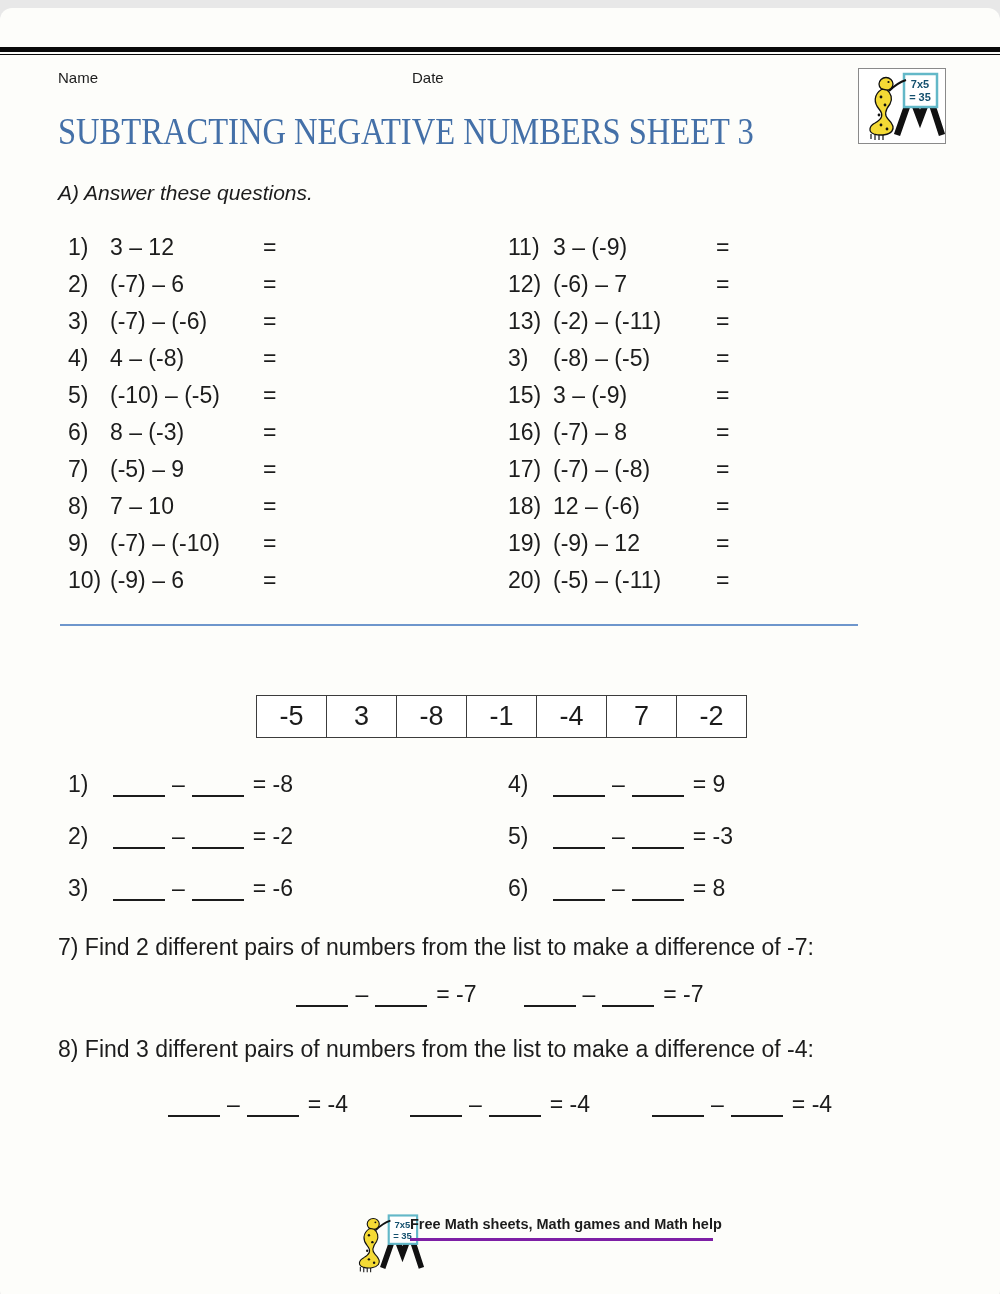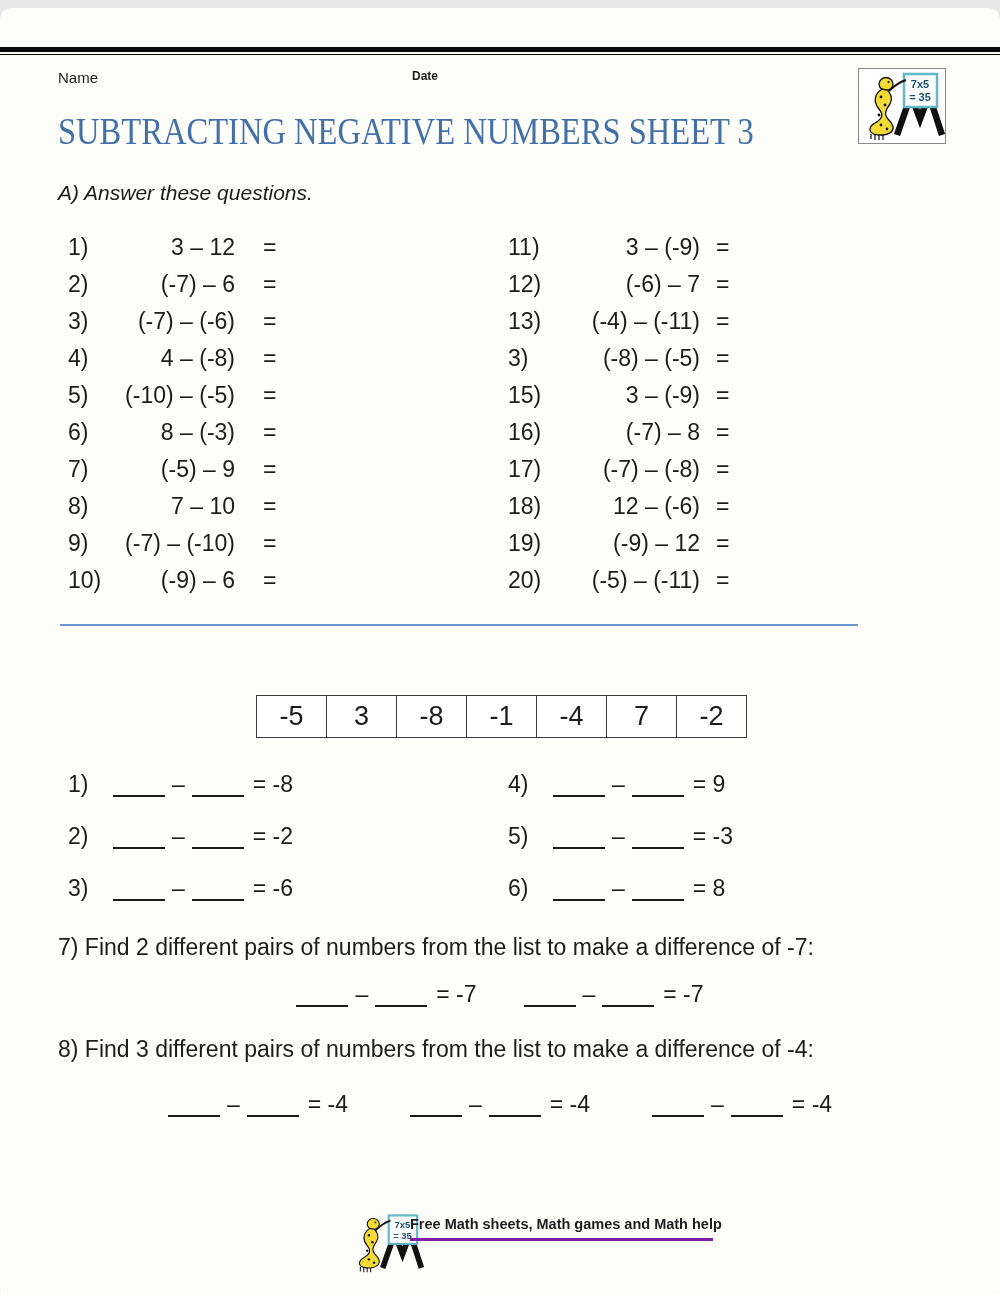--- a/index.html
+++ b/index.html
@@ -6,21 +6,21 @@
   .page{
     position:relative;width:1000px;height:1294px;margin:8px auto;
     background:#fdfdfa;overflow:hidden;
     font-family:"Liberation Sans",sans-serif;color:#1c1c1c;border-radius:12px;
   }
   
   .rule-thick{position:absolute;left:0;top:39px;width:1000px;height:5px;background:#0a0a0a;}
   .rule-thin{position:absolute;left:0;top:46px;width:1000px;height:1px;background:#0a0a0a;}
 
   .name-label{position:absolute;left:58px;top:61px;font-size:15px;}
-  .date-label{position:absolute;left:412px;top:61px;font-size:12px;font-weight:bold;}
+  .date-label{position:absolute;left:412px;top:61px;font-size:15px;}
 
   .logo-box{
     position:absolute;left:858px;top:60px;width:86px;height:74px;
     background:#ffffff;border:1px solid #8a8a8a;
   }
   .logo-box svg{display:block;width:100%;height:100%;}
 
   .page-title{
     position:absolute;left:58px;top:102px;
     font-family:"Liberation Serif",serif;font-size:37px;font-weight:normal;
@@ -34,21 +34,21 @@
   .sec-a-heading{top:173px;}
   .sec-b-heading{top:637px;}
 
   .qa-col{position:absolute;top:221px;}
   .qa-col-left{left:68px;}
   .qa-col-right{left:508px;}
   .qa-row{display:flex;align-items:center;height:37px;font-size:23px;}
   .qa-num{display:inline-block;}
   .qa-col-left .qa-num{width:42px;}
   .qa-col-right .qa-num{width:45px;}
-  .qa-expr{display:inline-block;text-align:right;white-space:nowrap;}
+  .qa-expr{display:inline-block;white-space:nowrap;}
   .qa-col-left .qa-expr{width:125px;}
   .qa-col-right .qa-expr{width:147px;}
   .qa-eq{display:inline-block;}
   .qa-col-left .qa-eq{margin-left:28px;}
   .qa-col-right .qa-eq{margin-left:16px;}
 
   .divider{position:absolute;left:60px;top:616px;width:798px;height:2px;background:#6e96cc;}
 
   .num-table{position:absolute;left:256px;top:687px;display:flex;}
   .num-cell{
@@ -185,21 +185,21 @@
         <span class="qa-expr">3 – (-9)</span>
         <span class="qa-eq">=</span>
       </div>
     <div class="qa-row">
         <span class="qa-num">12)</span>
         <span class="qa-expr">(-6) – 7</span>
         <span class="qa-eq">=</span>
       </div>
     <div class="qa-row">
         <span class="qa-num">13)</span>
-        <span class="qa-expr">(-4) – (-11)</span>
+        <span class="qa-expr">(-2) – (-11)</span>
         <span class="qa-eq">=</span>
       </div>
     <div class="qa-row">
         <span class="qa-num">3)</span>
         <span class="qa-expr">(-8) – (-5)</span>
         <span class="qa-eq">=</span>
       </div>
     <div class="qa-row">
         <span class="qa-num">15)</span>
         <span class="qa-expr">3 – (-9)</span>

